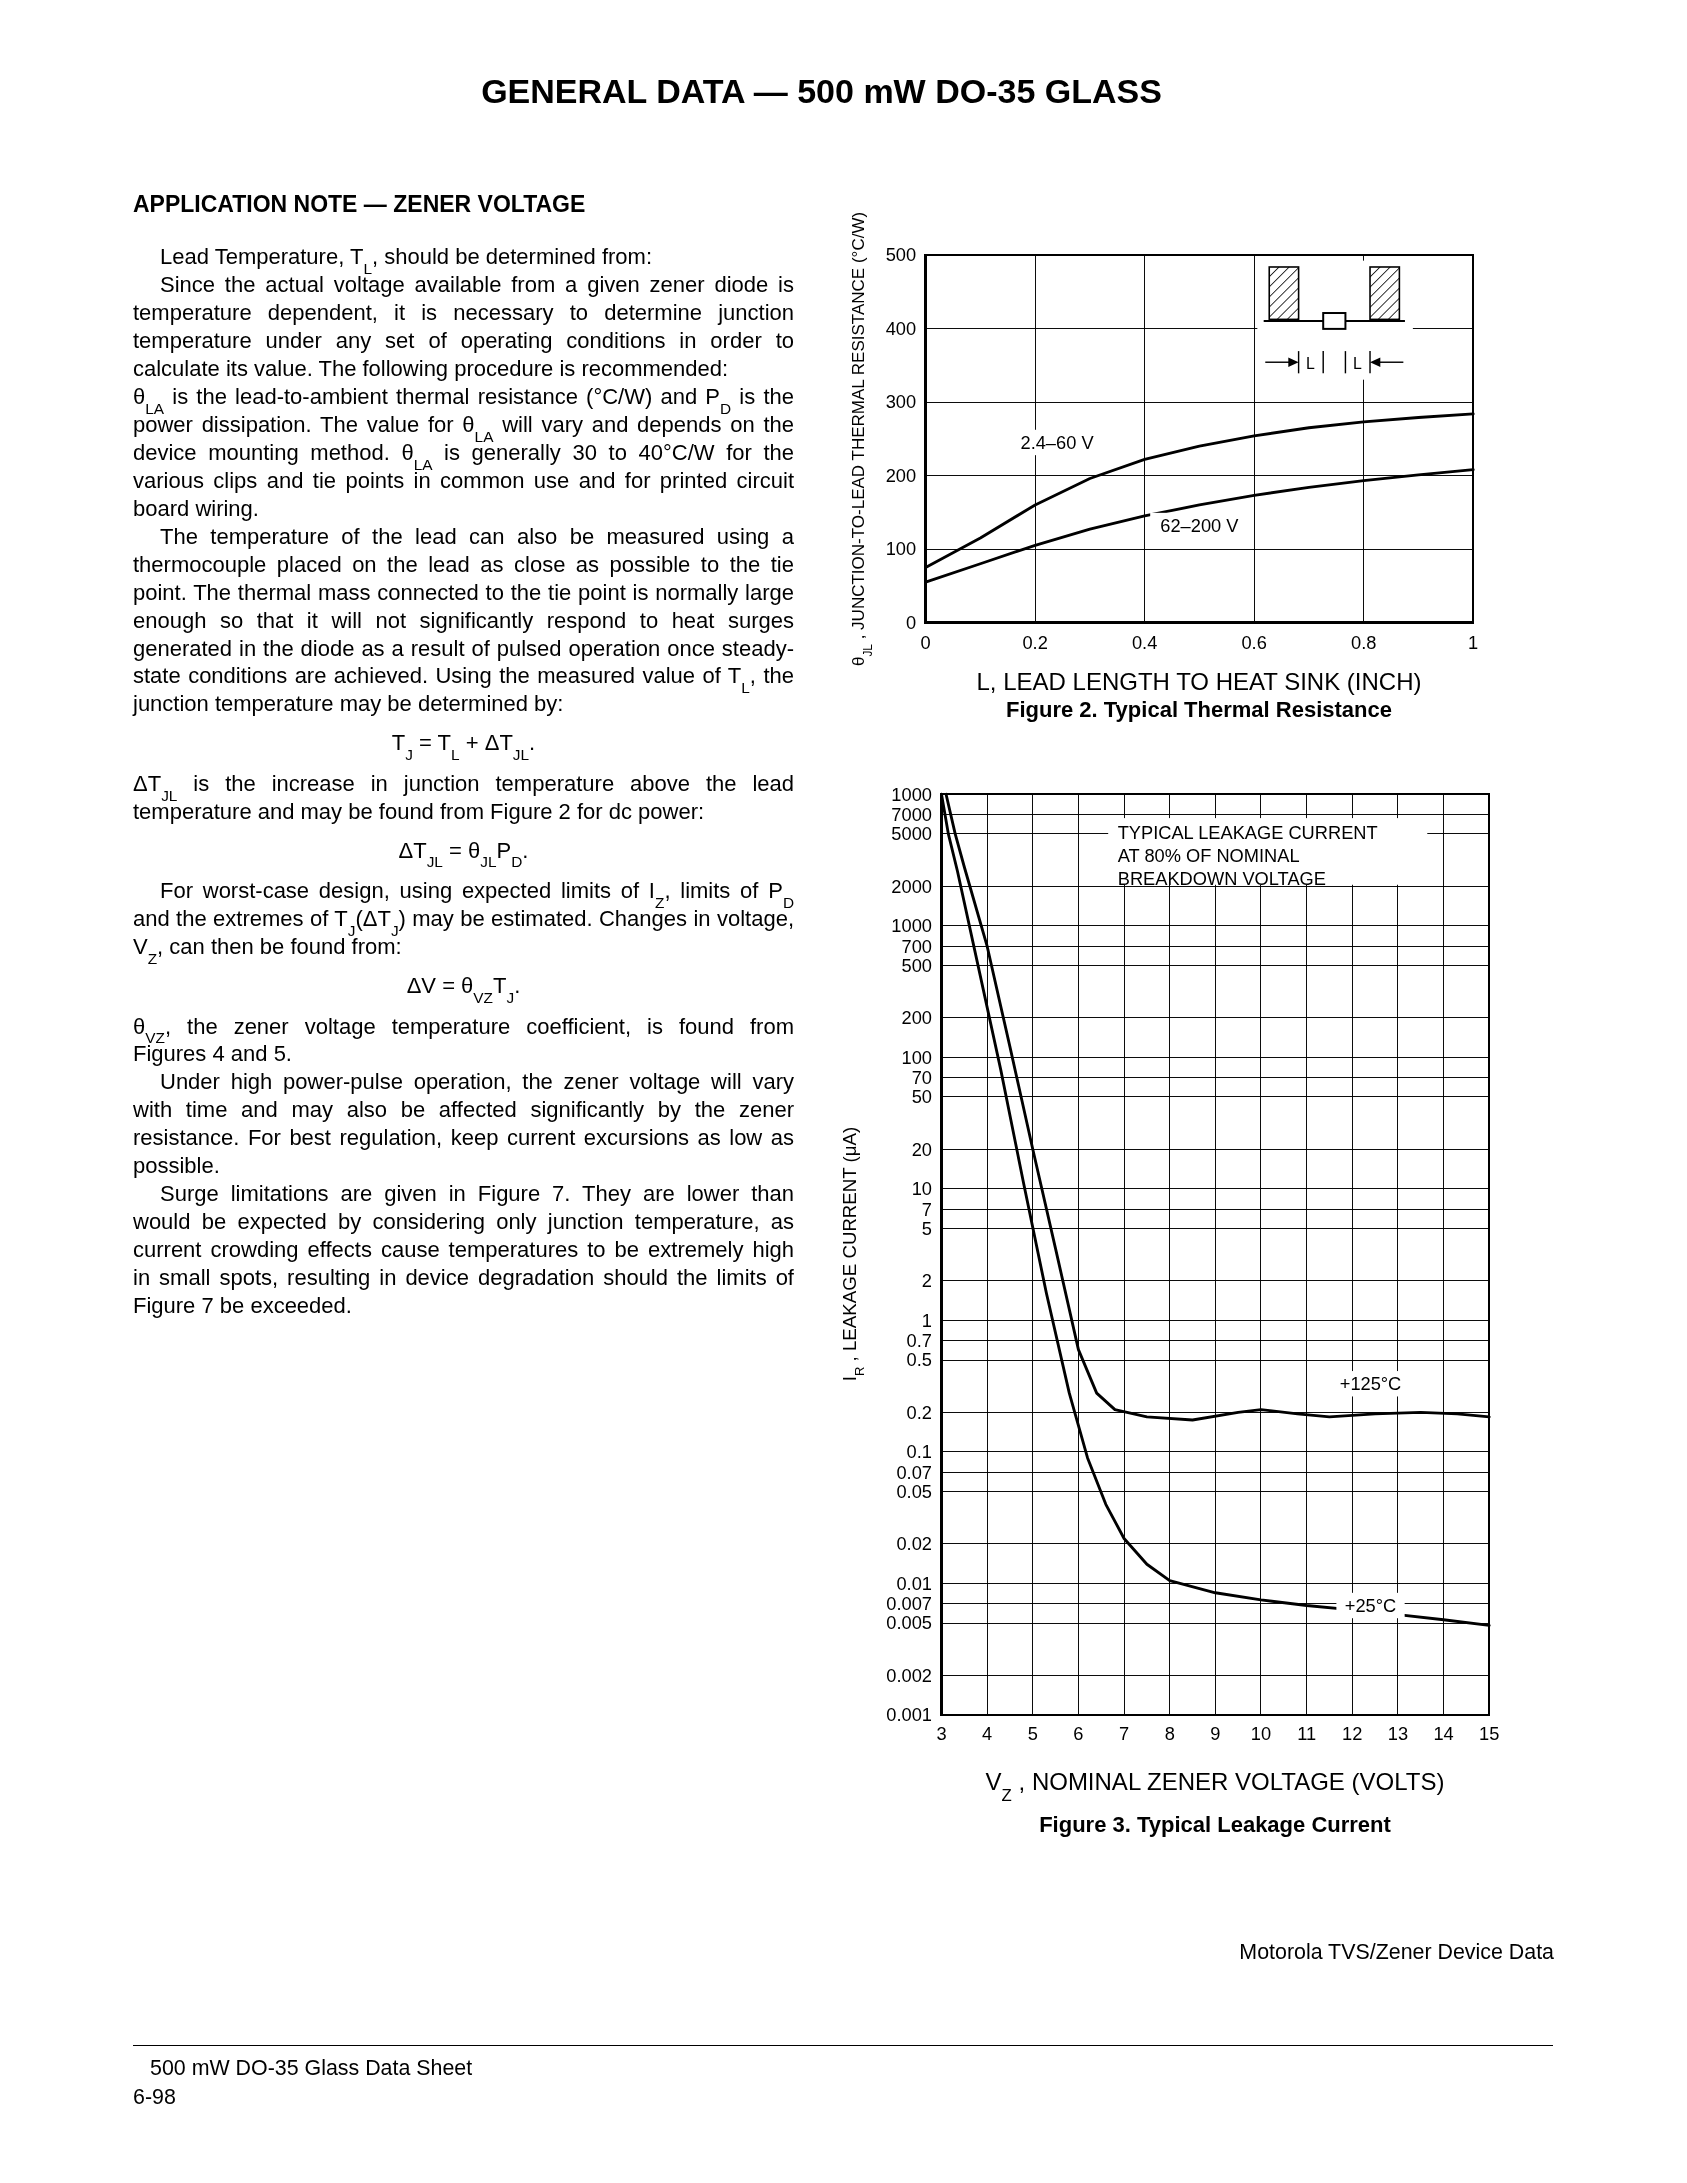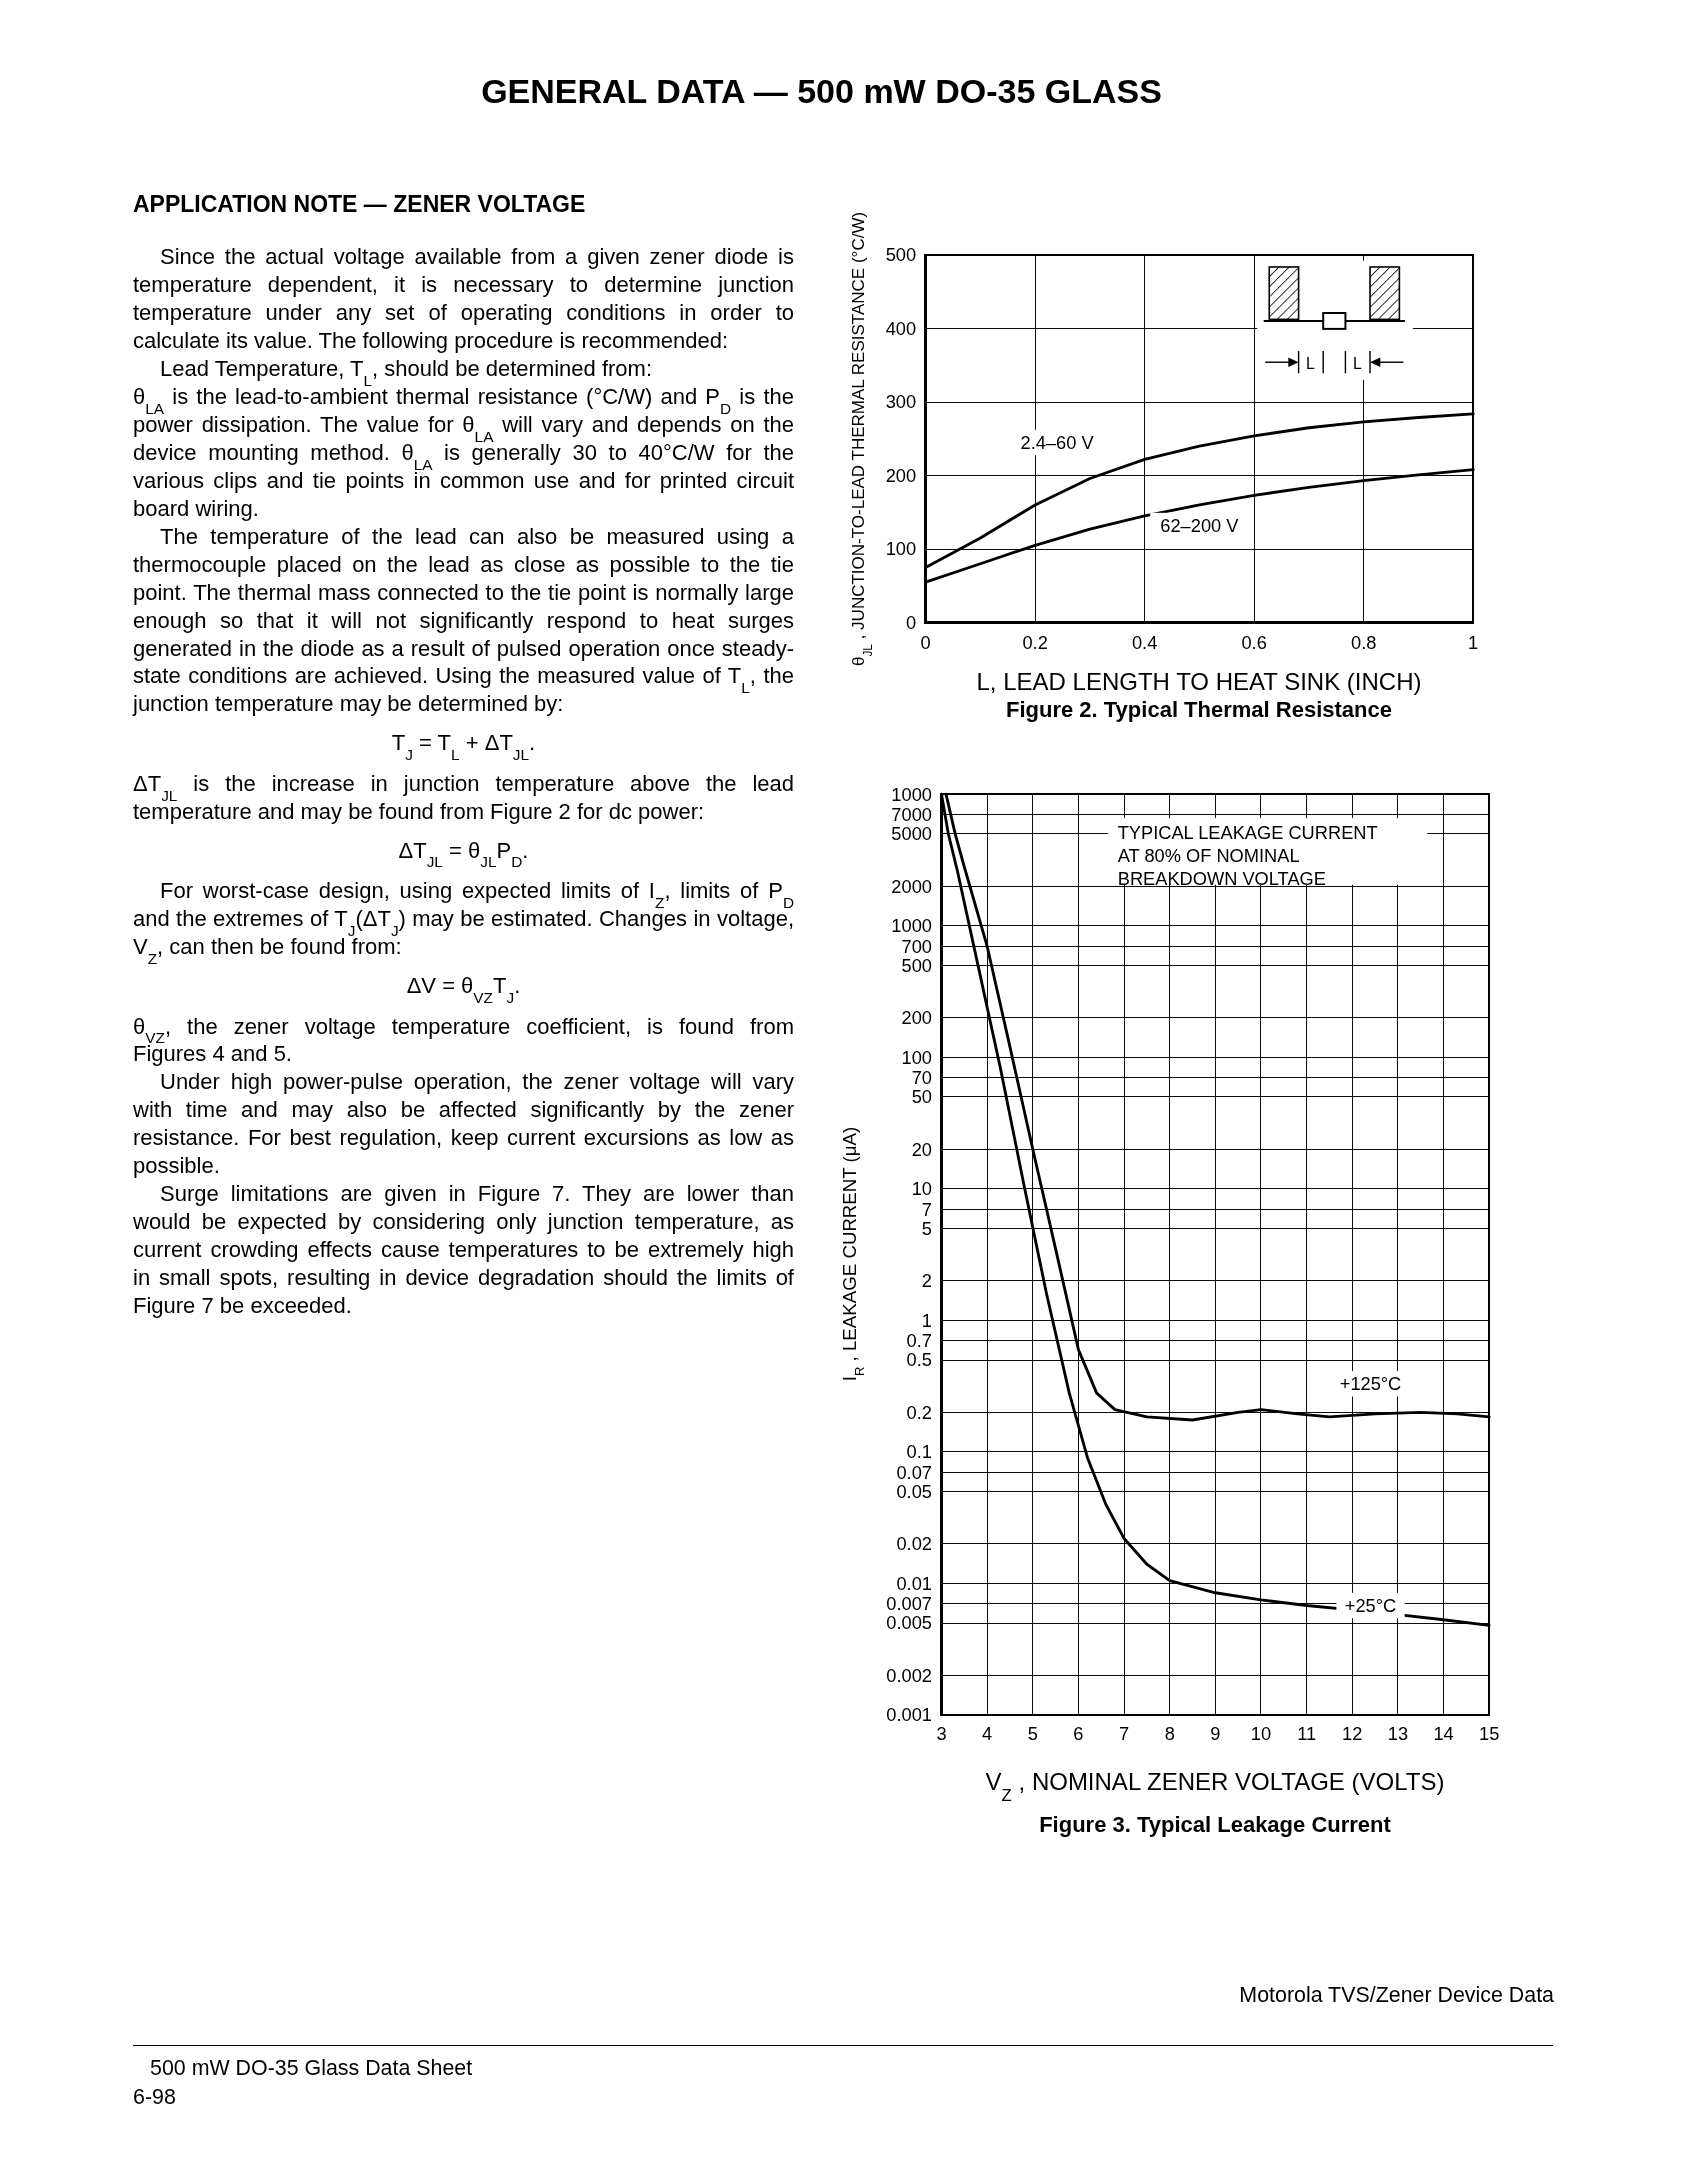--- a/index.html
+++ b/index.html
@@ -34,22 +34,22 @@
   .footer-rule { position:absolute; left:133px; top:2045px; width:1420px; border-top:1.6px solid #000; }
   .footer-text { position:absolute; font-size:21.4px; }
 </style>
 </head>
 <body>
 
 <div class="doc-title">GENERAL DATA — 500 mW DO-35 GLASS</div>
 
 <div class="left-col">
   <div class="section-heading">APPLICATION NOTE — ZENER VOLTAGE</div>
+  <div class="para indent">Lead Temperature, T<sub>L</sub>, should be determined from:</div>
   <div class="para indent">Since the actual voltage available from a given zener diode is temperature dependent, it is necessary to determine junction temperature under any set of operating conditions in order to calculate its value. The following procedure is recommended:</div>
-  <div class="para indent">Lead Temperature, T<sub>L</sub>, should be determined from:</div>
   <div class="para">θ<sub>LA</sub> is the lead-to-ambient thermal resistance (°C/W) and P<sub>D</sub> is the power dissipation. The value for θ<sub>LA</sub> will vary and depends on the device mounting method. θ<sub>LA</sub> is generally 30 to 40°C/W for the various clips and tie points in common use and for printed circuit board wiring.</div>
   <div class="para indent">The temperature of the lead can also be measured using a thermocouple placed on the lead as close as possible to the tie point. The thermal mass connected to the tie point is normally large enough so that it will not significantly respond to heat surges generated in the diode as a result of pulsed operation once steady-state conditions are achieved. Using the measured value of T<sub>L</sub>, the junction temperature may be determined by:</div>
   <div class="equation">T<sub>J</sub> = T<sub>L</sub> + ΔT<sub>JL</sub>.</div>
   <div class="para">ΔT<sub>JL</sub> is the increase in junction temperature above the lead temperature and may be found from Figure 2 for dc power:</div>
   <div class="equation">ΔT<sub>JL</sub> = θ<sub>JL</sub>P<sub>D</sub>.</div>
   <div class="para indent">For worst-case design, using expected limits of I<sub>Z</sub>, limits of P<sub>D</sub> and the extremes of T<sub>J</sub>(ΔT<sub>J</sub>) may be estimated. Changes in voltage, V<sub>Z</sub>, can then be found from:</div>
   <div class="equation">ΔV = θ<sub>VZ</sub>T<sub>J</sub>.</div>
   <div class="para">θ<sub>VZ</sub>, the zener voltage temperature coefficient, is found from Figures 4 and 5.</div>
   <div class="para indent">Under high power-pulse operation, the zener voltage will vary with time and may also be affected significantly by the zener resistance. For best regulation, keep current excursions as low as possible.</div>
   <div class="para indent">Surge limitations are given in Figure 7. They are lower than would be expected by considering only junction temperature, as current crowding effects cause temperatures to be extremely high in small spots, resulting in device degradation should the limits of Figure 7 be exceeded.</div>
@@ -207,14 +207,14 @@
       <rect x="577.5" y="1016.0413801801094" width="86" height="32" fill="#fff"></rect>
       <text x="620.5" y="1040.0413801801094" text-anchor="middle" font-size="23">+25°C</text>
     </svg>
   <div class="x-title" style="left:115px; top:1002px; width:548px;">V<sub>Z</sub> , NOMINAL ZENER VOLTAGE (VOLTS)</div>
   <div class="fig-caption" style="left:115px; top:1046px; width:548px;">Figure 3. Typical Leakage Current</div>
 </div>
 
 <div class="footer-rule"></div>
 <div class="footer-text" style="left:150px; top:2056px;">500 mW DO-35 Glass Data Sheet</div>
 <div class="footer-text" style="left:133px; top:2085px;">6-98</div>
-<div class="footer-text" style="right:133px; top:1983px;">Motorola TVS/Zener Device Data</div>
+<div class="footer-text" style="right:133px; top:1940px;">Motorola TVS/Zener Device Data</div>
 
 
 </body></html>

